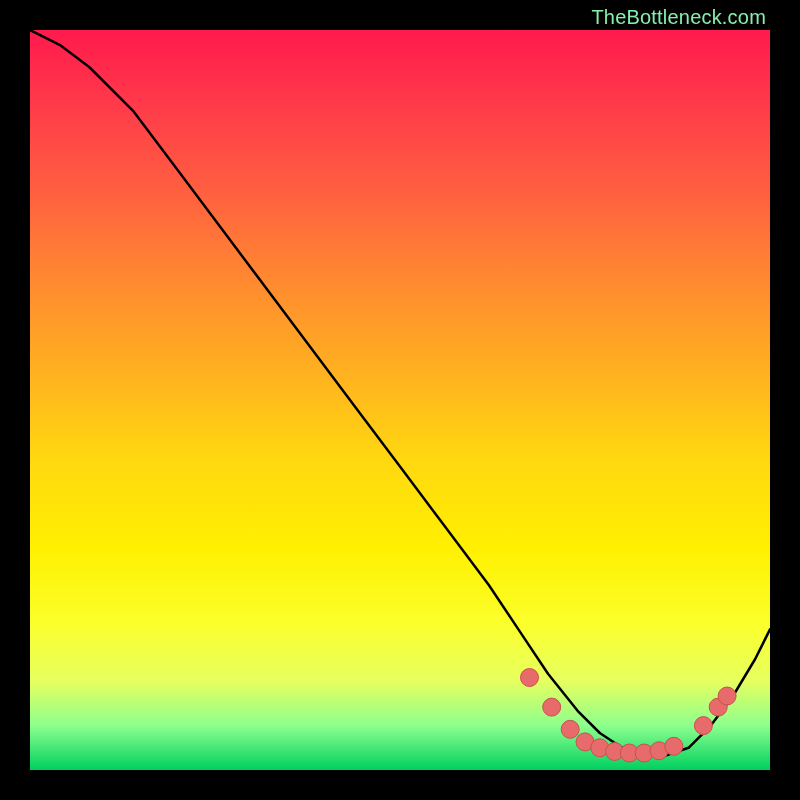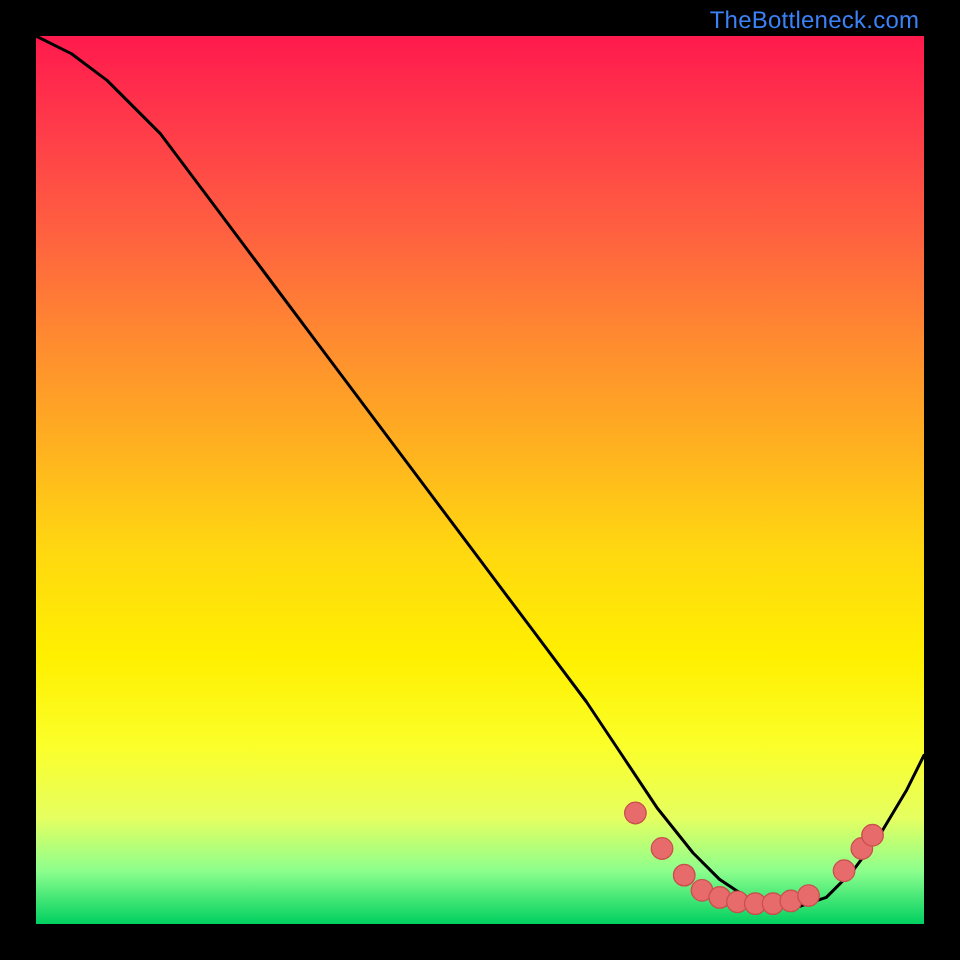--- a/index.html
+++ b/index.html
@@ -42,21 +42,21 @@
     position: absolute;
     left: 0;
     top: 0;
     width: 740px;
     height: 740px;
   }
   .attribution {
     position: absolute;
     top: 6px;
     right: 34px;
-    color: #3b82f6;
+    color: #86efac;
     font-size: 20px;
     font-weight: 500;
     letter-spacing: 0.2px;
   }
 </style>
 </head>
 <body>
 
 <div class="frame">
   <div class="attribution">TheBottleneck.com</div>

